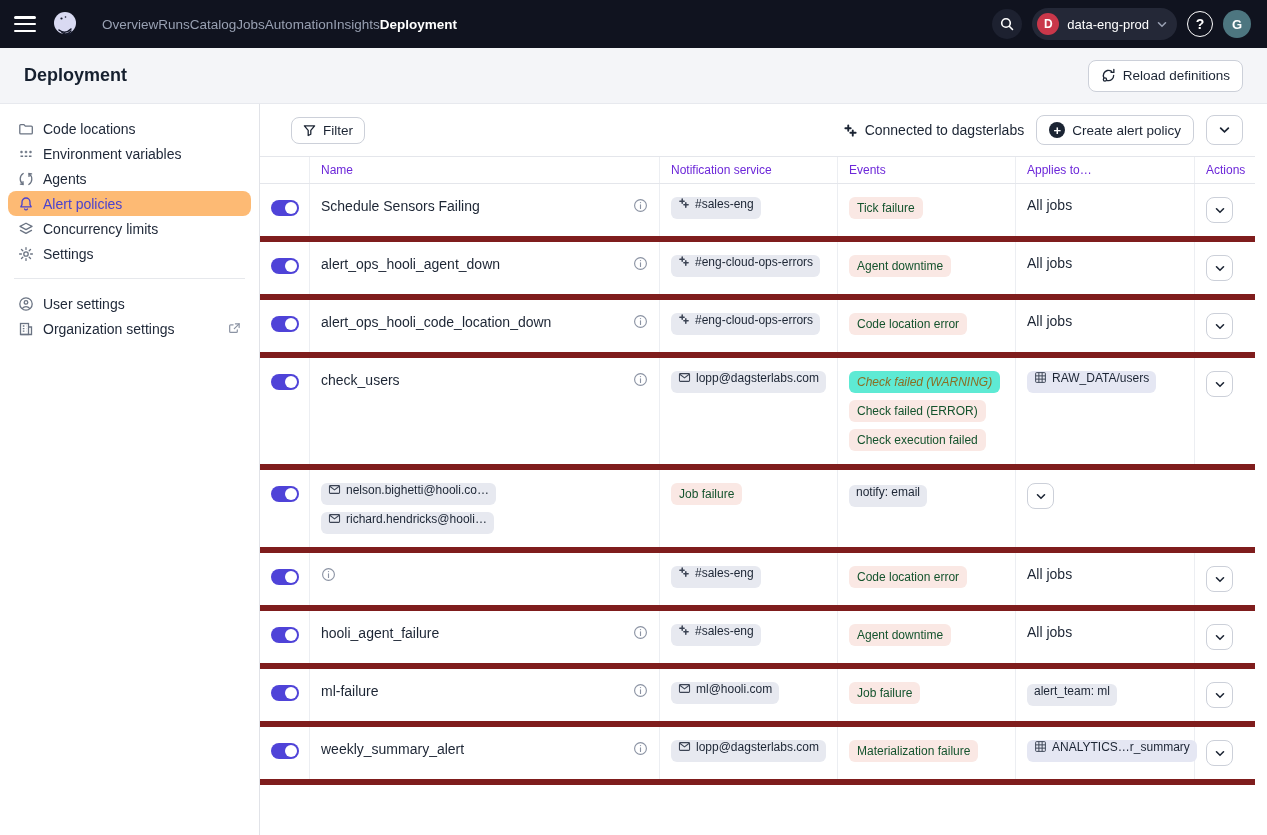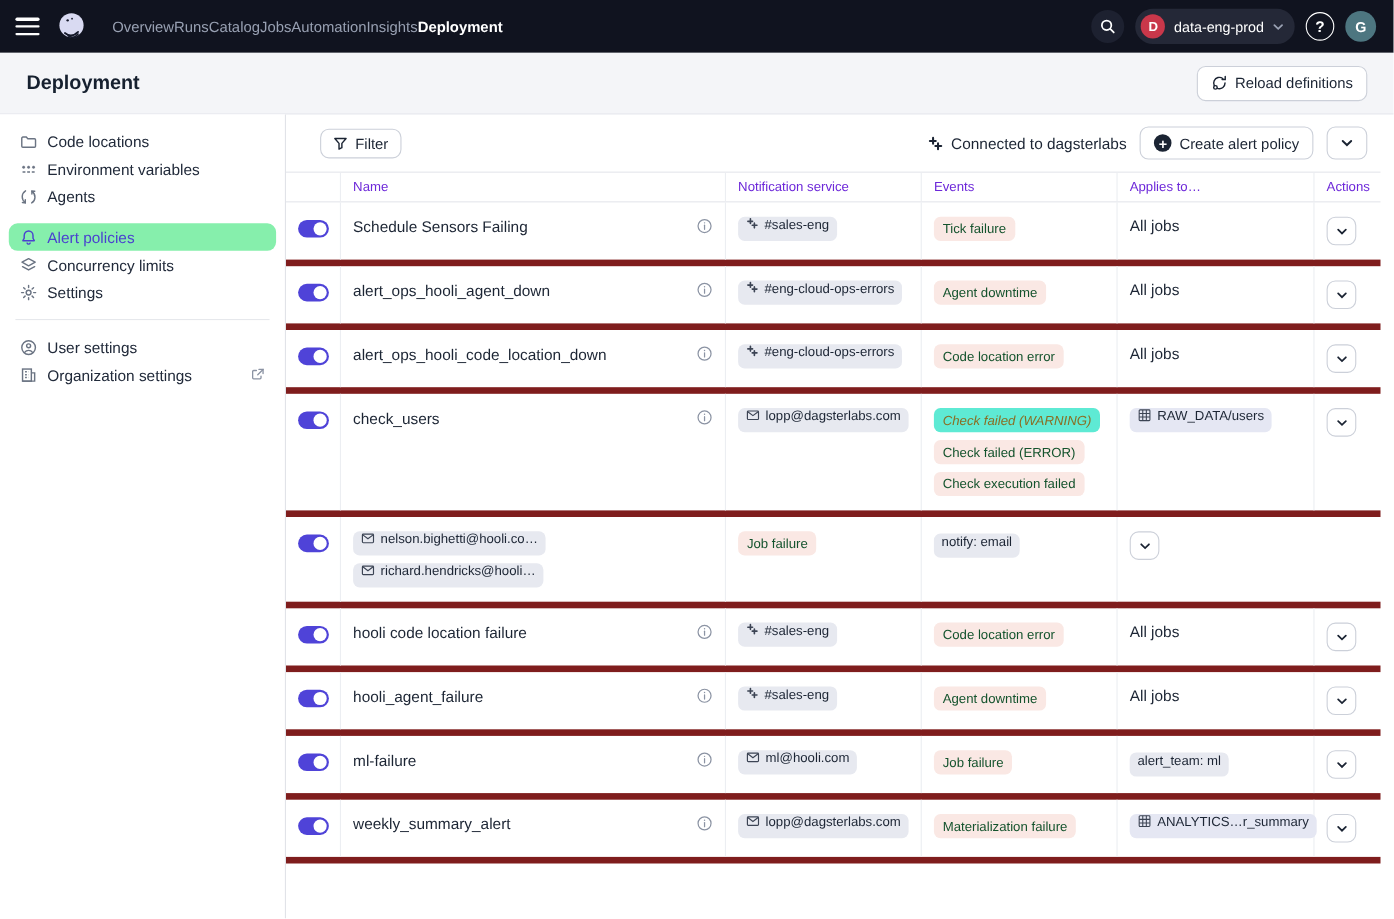--- a/index.html
+++ b/index.html
@@ -26,21 +26,21 @@
   .titlebar { height:56px; background:#f4f5f8; border-bottom:1px solid #e7e9ee; display:flex; align-items:center; padding:0 24px; }
   .page-title { font-size:18px; font-weight:700; color:#16202f; }
   .btn { display:inline-flex; align-items:center; gap:7px; background:#fff; border:1px solid #ccd0d9; border-radius:8px; font-size:13.5px; font-weight:500; color:#1b2433; cursor:pointer; font-family:inherit; }
   .reload-btn { margin-left:auto; height:32px; padding:0 12px; }
 
   
   .split { display:flex; height:731px; }
   .sidebar { width:260px; border-right:1px solid #e1e3e8; background:#fff; padding:12px 8px; flex:none; }
   .side-item { display:flex; align-items:center; gap:9px; height:25px; padding:0 10px; border-radius:8px; font-size:14px; color:#212a3a; cursor:pointer; }
   .side-item svg { flex:none; }
-  .side-item.selected { background:#86efac; color:#4a42cf;margin-top:12px; }
+  .side-item.selected { background:#fdba74; color:#4a42cf; }
   .side-item.selected svg * { stroke:#4a42cf; }
   .side-divider { height:1px; background:#e6e8ec; margin:12px 6px; }
   .side-ext { margin-left:auto; display:flex; }
 
   .content { flex:1; display:flex; flex-direction:column; }
   .toolbar { display:flex; align-items:center; padding:13px 24px 13px 31px; height:52px; }
   .filter-btn { height:27px; padding:0 11px; }
   .toolbar-right { margin-left:auto; display:flex; align-items:center; gap:12px; }
   .connected { display:flex; align-items:center; gap:7px; font-size:14px; font-weight:500; color:#1b2433; }
   .create-btn { height:30px; padding:0 12px; }
@@ -476,21 +476,20 @@
                     <path d="M1.5 1.8 L5 5.2 L8.5 1.8"></path>
                   </svg>
                 </span>
               </button></div>
           </div>
           <div class="trow">
             <div class="td td-toggle" style="border-right: 1px solid rgb(236, 238, 242);">
               <div class="toggle"></div>
             </div>
             <div class="td td-name">
-              <span class="name-text">hooli code location failure</span>
               <span class="info-ico"><svg width="15" height="15" viewBox="0 0 16 16" fill="none" stroke="#8b93a3" stroke-width="1.2" stroke-linecap="round">
                   <circle cx="8" cy="8" r="6.3"></circle>
                   <path d="M8 7.2 V11.2"></path>
                   <circle cx="8" cy="4.9" r="0.7" fill="#8b93a3" stroke="none"></circle>
                 </svg></span>
             </div>
             <div class="td">
               <div class="pill-stack">
                 <span class="pill">
                   <span style="display: flex;">

